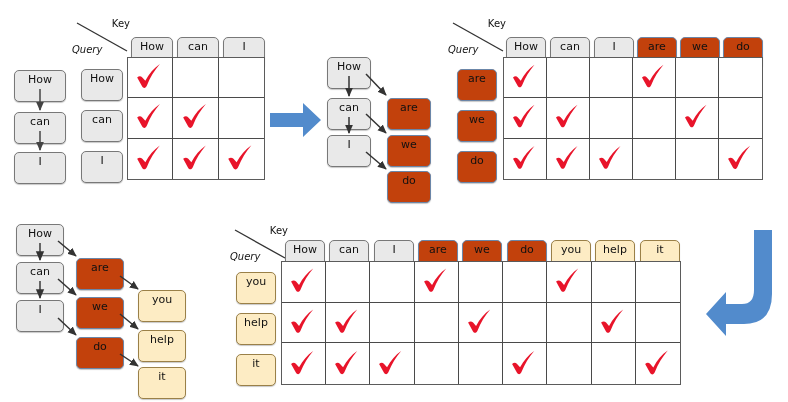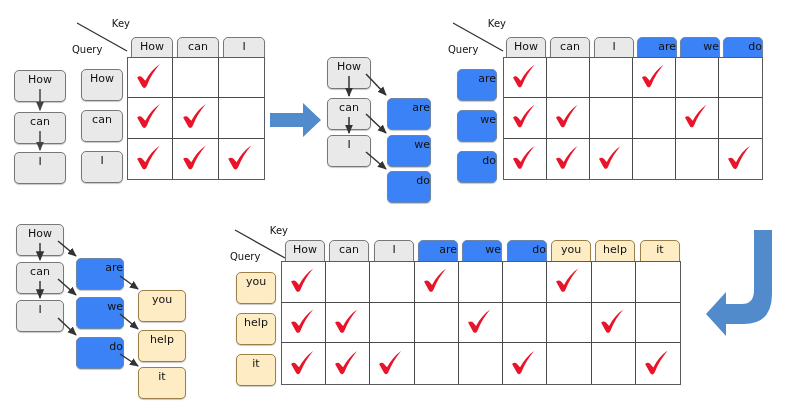--- a/index.html
+++ b/index.html
@@ -23,21 +23,21 @@
     text-align: center;
     font-size: 11px;
     color: #111;
     border: 1.3px solid #7a7a7a;
     border-radius: 5px;
     background: #ececec;
     white-space: nowrap;
     box-shadow: 0 1px 1px rgba(0,0,0,0.22);
   }
   .tok.gray  { background:#e9e9e9; border-color:#787878; }
-  .tok.blue  { background:#3b82f6; border-color:#6b86a8;text-align:right; }
+  .tok.blue  { background:#c2410c; border-color:#6b86a8; }
   .tok.amber { background:#fdecc4; border-color:#9a8048; }
 
   
   .matrix {
     position: absolute;
     box-sizing: border-box;
     border: 1.6px solid #5b5b5b;
     background: #ffffff;
     display: grid;
   }
@@ -65,21 +65,21 @@
     position: absolute; left: 2px; top: 2px;
     width: 52px; height: 30px;
   }
   .kq .kqline svg { width:100%; height:100%; display:block; }
   .kq .lblKey {
     position:absolute; right:0px; top:-2px;
     font-size:10px; color:#111;margin-left:21px;
   }
   .kq .lblQuery {
     position:absolute; left:-2px; bottom:-1px;
-    font-size:10px; color:#111;
+    font-size:10px; color:#111;font-style:italic;
   }
 
   
   .treeArrows { position:absolute; left:0; top:0; width:100%; height:100%; pointer-events:none; }
   .treeArrows svg { width:100%; height:100%; display:block; overflow:visible; }
 
   
   .bigArrow { position:absolute; }
   .bigArrow svg { width:100%; height:100%; display:block; }
 </style>

